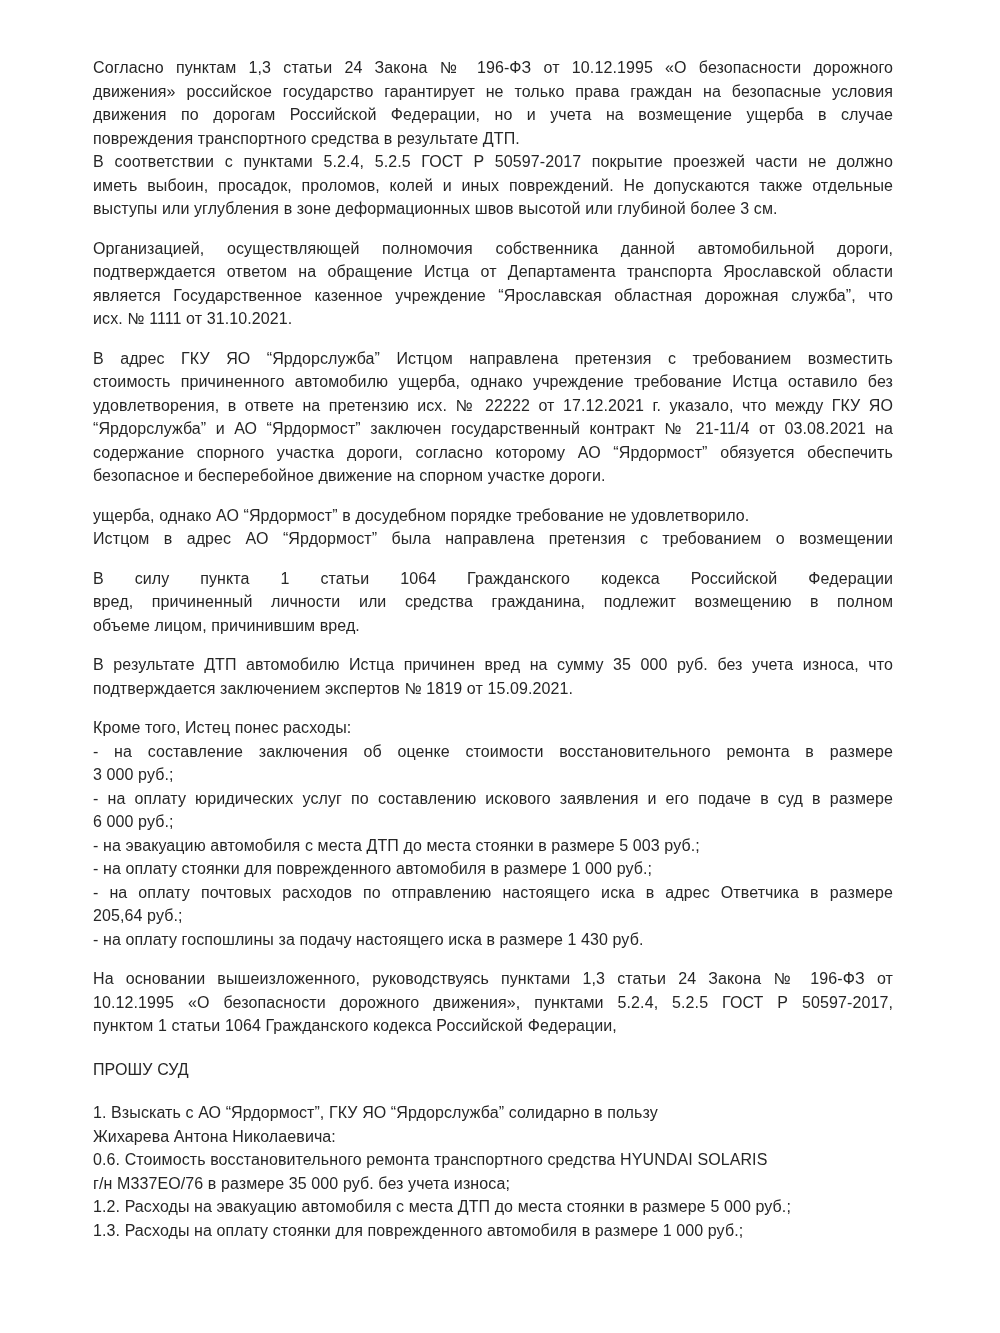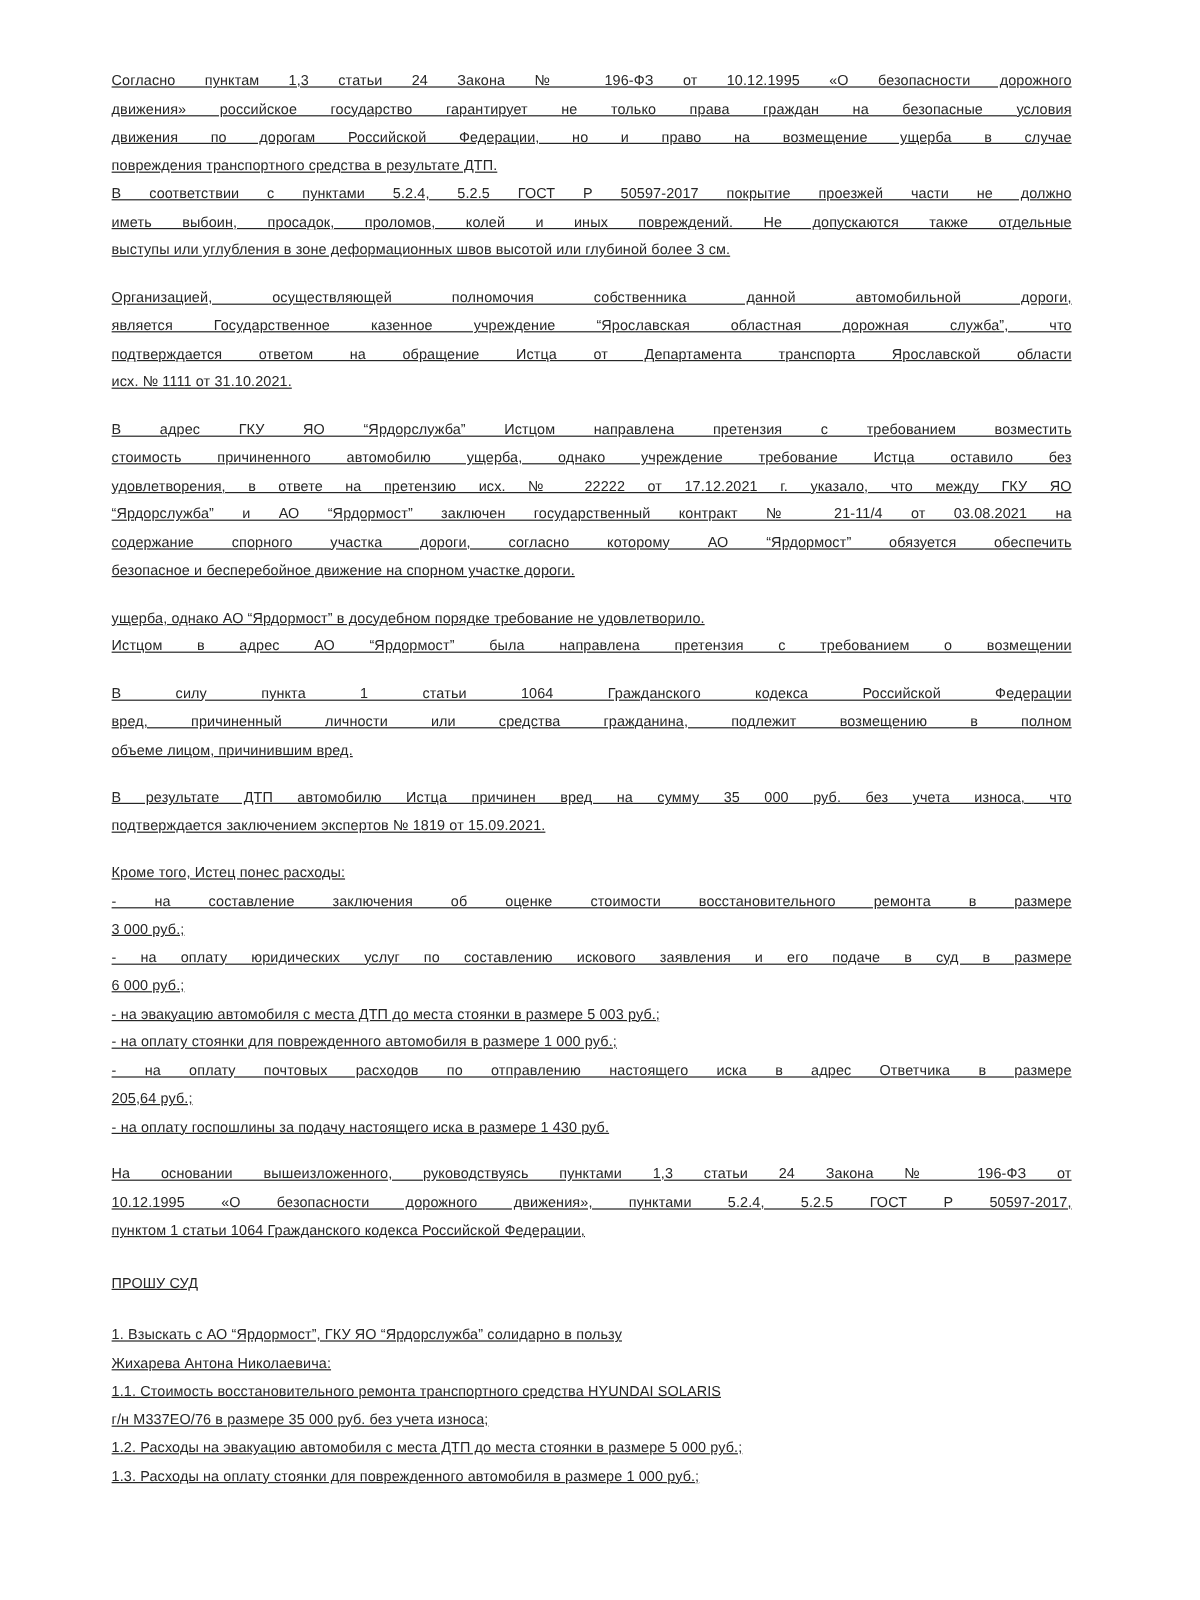--- a/index.html
+++ b/index.html
@@ -15,54 +15,53 @@
     background: #ffffff;
     overflow: hidden;
     font-family: "Liberation Sans", "DejaVu Sans", sans-serif;
     color: #262626;
   }
   .doc-body {
     position: absolute;
     top: 56px;
     left: 93px;
     width: 800px;
-    font-size: 12px;
+    font-size: 16px;
     line-height: 23.5px;
     letter-spacing: 0.1px;
-    text-decoration: underline;
     -webkit-font-smoothing: antialiased;
   }
   .para { margin: 0; }
   .para + .para { margin-top: 16px; }
   .para.gap-large { margin-top: 20px; }
   .para.center { }
   .line { min-height: 23.5px; white-space: normal; }
   .line.j {
     text-align: justify;
     text-align-last: justify;
   }
 </style>
 </head>
 <body>
 
 <div class="page">
   <div class="doc-body" id="doc-body">
       <div class="para">
         <div class="line j">Согласно пунктам 1,3 статьи 24 Закона № 196-ФЗ от 10.12.1995 «О безопасности дорожного</div>
         <div class="line j">движения» российское государство гарантирует не только права граждан на безопасные условия</div>
-        <div class="line j">движения по дорогам Российской Федерации, но и право на возмещение ущерба в случае</div>
+        <div class="line j">движения по дорогам Российской Федерации, но и учета на возмещение ущерба в случае</div>
         <div class="line">повреждения транспортного средства в результате ДТП.</div>
         <div class="line j">В соответствии с пунктами 5.2.4, 5.2.5 ГОСТ Р 50597-2017 покрытие проезжей части не должно</div>
         <div class="line j">иметь выбоин, просадок, проломов, колей и иных повреждений. Не допускаются также отдельные</div>
         <div class="line">выступы или углубления в зоне деформационных швов высотой или глубиной более 3 см.</div>
       </div>
       <div class="para">
         <div class="line j">Организацией, осуществляющей полномочия собственника данной автомобильной дороги,</div>
+        <div class="line j">подтверждается ответом на обращение Истца от Департамента транспорта Ярославской области</div>
         <div class="line j">является Государственное казенное учреждение “Ярославская областная дорожная служба”, что</div>
-        <div class="line j">подтверждается ответом на обращение Истца от Департамента транспорта Ярославской области</div>
         <div class="line">исх. № 1111 от 31.10.2021.</div>
       </div>
       <div class="para">
         <div class="line j">В адрес ГКУ ЯО “Ярдорслужба” Истцом направлена претензия с требованием возместить</div>
         <div class="line j">стоимость причиненного автомобилю ущерба, однако учреждение требование Истца оставило без</div>
         <div class="line j">удовлетворения, в ответе на претензию исх. № 22222 от 17.12.2021 г. указало, что между ГКУ ЯО</div>
         <div class="line j">“Ярдорслужба” и АО “Ярдормост” заключен государственный контракт № 21-11/4 от 03.08.2021 на</div>
         <div class="line j">содержание спорного участка дороги, согласно которому АО “Ярдормост” обязуется обеспечить</div>
         <div class="line">безопасное и бесперебойное движение на спорном участке дороги.</div>
       </div>
@@ -95,19 +94,19 @@
         <div class="line j">На основании вышеизложенного, руководствуясь пунктами 1,3 статьи 24 Закона № 196-ФЗ от</div>
         <div class="line j">10.12.1995 «О безопасности дорожного движения», пунктами 5.2.4, 5.2.5 ГОСТ Р 50597-2017,</div>
         <div class="line">пунктом 1 статьи 1064 Гражданского кодекса Российской Федерации,</div>
       </div>
       <div class="para center gap-large">
         <div class="line">ПРОШУ СУД</div>
       </div>
       <div class="para gap-large">
         <div class="line">1. Взыскать с АО “Ярдормост”, ГКУ ЯО “Ярдорслужба” солидарно в пользу</div>
         <div class="line">Жихарева Антона Николаевича:</div>
-        <div class="line">1.1. Стоимость восстановительного ремонта транспортного средства HYUNDAI SOLARIS</div>
+        <div class="line">0.6. Стоимость восстановительного ремонта транспортного средства HYUNDAI SOLARIS</div>
         <div class="line">г/н М337ЕО/76 в размере 35 000 руб. без учета износа;</div>
         <div class="line">1.2. Расходы на эвакуацию автомобиля с места ДТП до места стоянки в размере 5 000 руб.;</div>
         <div class="line">1.3. Расходы на оплату стоянки для поврежденного автомобиля в размере 1 000 руб.;</div>
       </div>
     </div>
 </div>
 
 </body></html>

